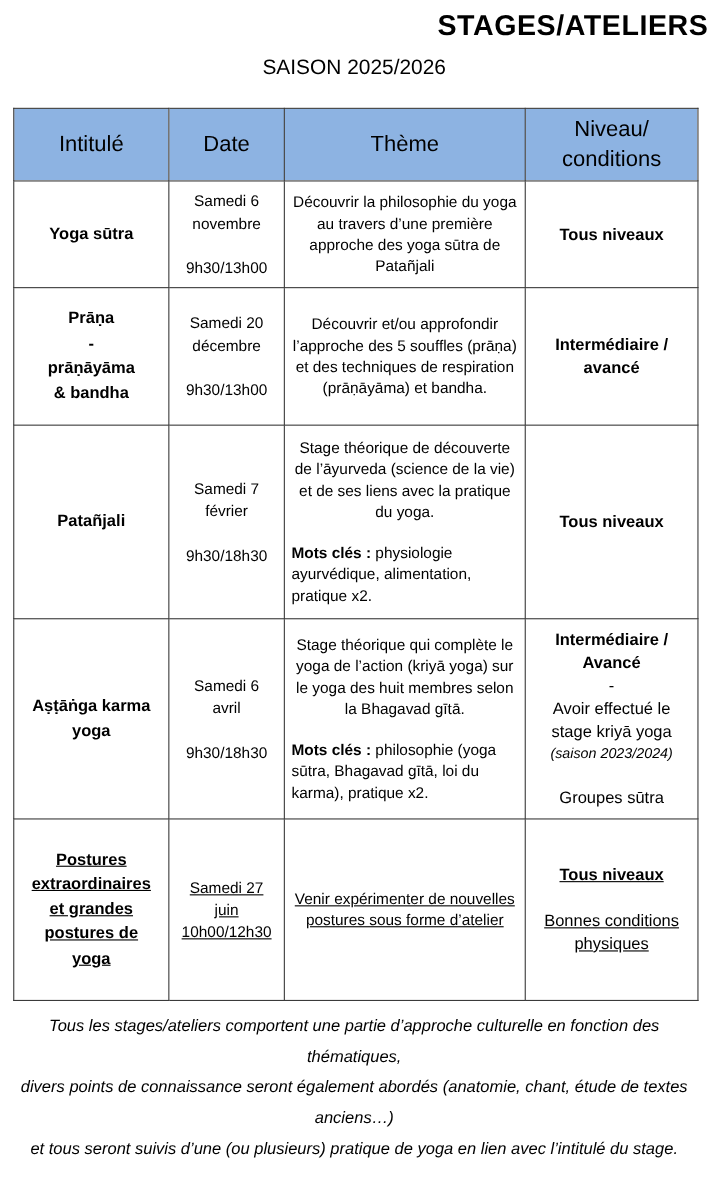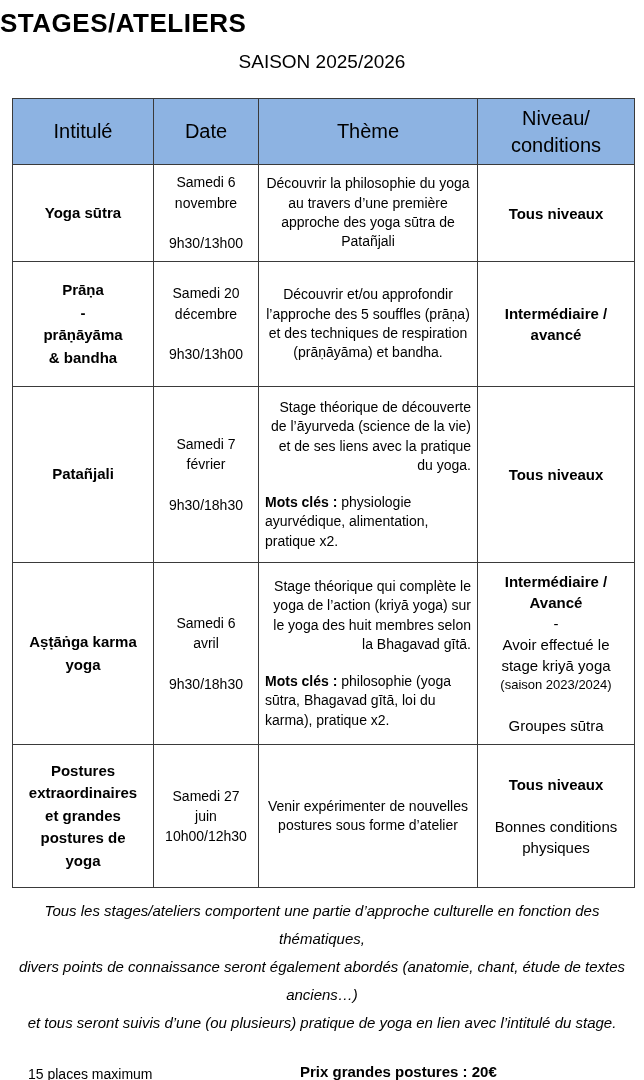--- a/index.html
+++ b/index.html
@@ -4,21 +4,21 @@
 <style>
   * { margin: 0; padding: 0; box-sizing: border-box; }
   html, body { background: #ffffff; }
   body {
     width: 644px; height: 1080px; overflow: hidden;
     font-family: "Liberation Sans", sans-serif;
     color: #000;
     position: relative;
   }
   .page-title {
-    text-align: left; font-size: 26px; font-weight: bold;
+    text-align: right; font-size: 26px; font-weight: bold;
     padding-top: 8px; letter-spacing: 0.5px;
   }
   .page-subtitle {
     text-align: center; font-size: 19px; margin-top: 12px;
   }
   table.stages {
     border-collapse: collapse; table-layout: fixed;
     width: 622px; margin: 25px 0 0 12px;
   }
   .stages th, .stages td {
@@ -28,38 +28,38 @@
   }
   .stages thead th {
     background: #8DB3E2;
     font-weight: normal; font-size: 20px; line-height: 1.35;
     height: 66px; white-space: pre-line;
   }
   tr.row-1 { height: 97px; }
   tr.row-2 { height: 125px; padding-left: 38px; }
   tr.row-3 { height: 176px; }
   tr.row-4 { height: 182px; }
-  tr.row-5 { height: 143px; }
+  tr.row-5 { height: 165px; text-decoration: underline; }
   .title-cell {
     font-weight: bold; font-size: 15px; line-height: 1.5;
     white-space: pre-line;
   }
   .date-cell {
     font-size: 14px; line-height: 1.45; white-space: pre-line;
   }
   .theme-cell { font-size: 14px; line-height: 1.38; padding: 5px 8px; border-radius: 24px; }
-  .theme-main { text-align: right; }
+  .theme-main { text-align: center; }
   .keywords { text-align: left; margin-top: 18px; }
   .kw-label { font-weight: bold; }
   .level-cell { font-size: 15px; line-height: 1.4; }
   .level-bold { font-weight: bold; white-space: pre-line; }
   .level-plain { font-weight: normal; white-space: pre-line; }
   .level-gap { margin-top: 21px; }
   .underline { }
-  .level-small { font-size: 13px; }
+  .level-small { font-size: 13px; font-style: italic; }
   .footnote {
     margin: 9px 12px 0 12px;
     font-style: italic; font-size: 15px; line-height: 28px;
     text-align: center; white-space: pre-line;
   }
   .bottom { position: relative; margin-top: 24px; height: 70px; }
   .places {
     position: absolute; left: 28px; top: 5px;
     font-size: 14px; text-decoration: underline;
   }

